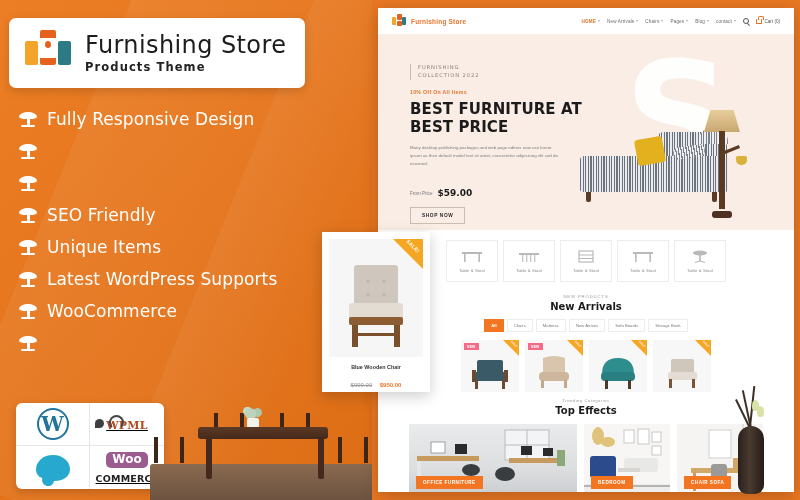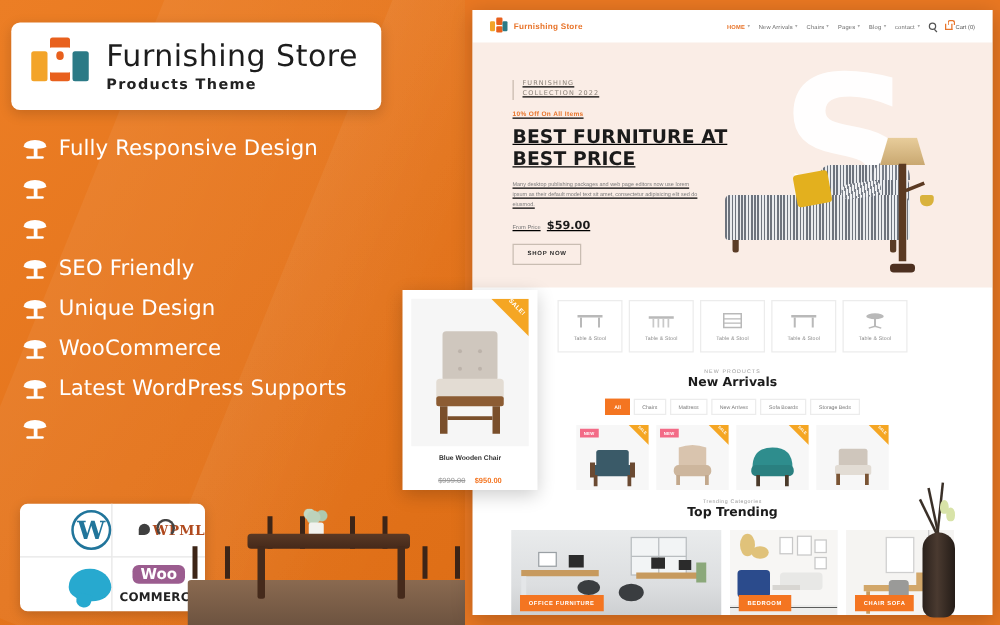--- a/index.html
+++ b/index.html
@@ -58,21 +58,21 @@
     color:#fff; font-size:17px; letter-spacing:.1px;
     font-family:"DejaVu Sans", sans-serif; white-space:nowrap;
   }
 
   
   #badge-card {
     position:absolute; left:16px; top:403px; width:148px; height:86px;
     background:#fff; border-radius:6px; box-shadow:0 3px 9px rgba(0,0,0,.18);
     display:grid; grid-template-columns:1fr 1fr; grid-template-rows:1fr 1fr;
   }
-  .badge-cell { display:flex; align-items:center; justify-content:flex-end; position:relative; }
+  .badge-cell { display:flex; align-items:center; justify-content:center; position:relative;text-decoration:underline; }
   .badge-cell:nth-child(1), .badge-cell:nth-child(2) { border-bottom:1px solid #e6e6e6; }
   .badge-cell:nth-child(1), .badge-cell:nth-child(3) { border-right:1px solid #e6e6e6; }
   .wp-logo { width:32px; height:32px; border-radius:50%; border:2.6px solid #21759B; position:relative; }
   .wp-logo:after { content:"W"; position:absolute; inset:0; display:flex; align-items:center;
       justify-content:center; color:#21759B; font-size:20px; font-weight:bold;
       font-family:"DejaVu Serif", serif; }
   .wpml { text-align:center; }
   .wpml-mark { width:26px; height:19px; margin:0 auto 1px; position:relative; }
   .wpml-mark .ring { position:absolute; left:3px; top:0; width:15px; height:15px;
       border:2px solid #444; border-radius:50%; border-bottom-color:transparent; }
@@ -135,31 +135,31 @@
   .cart-glyph:before { content:""; position:absolute; left:1px; top:-2.5px; width:4px; height:3px;
       border:1px solid #E8742A; border-bottom:none; border-radius:2px 2px 0 0; }
   .cart-text { font-size:4.6px; color:#555; }
 
   
   #hero { position:relative; height:196px; background:#FAEDE6; overflow:hidden; }
   #hero .bigS {
     position:absolute; right:62px; top:8px; font-size:150px; color:#fff;
     font-family:"DejaVu Sans", sans-serif; font-weight:bold; line-height:1; opacity:.95;
   }
-  #hero-copy { position:absolute; left:32px; top:30px; width:175px;text-decoration:underline; }
+  #hero-copy { position:absolute; left:32px; top:30px; width:175px; }
   #hero-eyebrow {
     font-size:5.2px; color:#8a8178; letter-spacing:.9px; line-height:1.5;
     border-left:1.2px solid #c7b9ad; padding-left:7px; margin-bottom:9px;
     font-family:"DejaVu Sans", sans-serif; white-space:pre-line;
   }
   #hero-offer { font-size:5.2px; color:#E8742A; font-weight:bold; letter-spacing:.3px; margin-bottom:5px; }
   #hero-title { font-size:15px; font-weight:bold; color:#1b1b1b; line-height:1.22;
       letter-spacing:.1px; font-family:"DejaVu Sans", sans-serif; white-space:pre-line; }
   #hero-desc { font-size:4.4px; color:#7c7c7c; line-height:1.75; margin-top:8px; width:150px; }
-  #hero-price-row { display:flex; align-items:center; gap:5px; margin-top:9px; }
+  #hero-price-row { display:flex; align-items:center; gap:5px; margin-top:21px; }
   #hero-price-label { font-size:4.6px; color:#777; }
   #hero-price { font-size:9px; font-weight:bold; color:#1b1b1b; font-family:"DejaVu Sans", sans-serif; }
   #hero-cta { margin-top:9px; display:inline-block; border:1px solid #c9bdb2; color:#2b2b2b;
       font-size:4.8px; font-weight:bold; letter-spacing:.6px; padding:5px 11px; background:transparent; }
 
   
   #couch { position:absolute; left:192px; top:92px; width:175px; height:86px; }
   #couch .body { position:absolute; left:10px; top:30px; width:148px; height:36px;
       background:repeating-linear-gradient(90deg,#6d737d 0 1.2px,#e9ebee 1.2px 2.6px);
       border-radius:4px 8px 3px 3px; }
@@ -298,37 +298,37 @@
           <span class="base"></span>
         </span>
       <span class="feat-label">SEO Friendly</span>
     </div>
     <div class="feat">
       <span class="feat-icon">
           <span class="top"></span>
           <span class="stem"></span>
           <span class="base"></span>
         </span>
-      <span class="feat-label">Unique Design</span>
+      <span class="feat-label">Unique Items</span>
+    </div>
+    <div class="feat">
+      <span class="feat-icon">
+          <span class="top"></span>
+          <span class="stem"></span>
+          <span class="base"></span>
+        </span>
+      <span class="feat-label">Latest WordPress Supports</span>
     </div>
     <div class="feat">
       <span class="feat-icon">
           <span class="top"></span>
           <span class="stem"></span>
           <span class="base"></span>
         </span>
       <span class="feat-label">WooCommerce</span>
-    </div>
-    <div class="feat">
-      <span class="feat-icon">
-          <span class="top"></span>
-          <span class="stem"></span>
-          <span class="base"></span>
-        </span>
-      <span class="feat-label">Latest WordPress Supports</span>
     </div>
     <div class="feat">
       <span class="feat-icon">
           <span class="top"></span>
           <span class="stem"></span>
           <span class="base"></span>
         </span>
     </div>
   </div>
 
@@ -564,21 +564,21 @@
             <rect x="8" y="20" width="29" height="8" rx="2" fill="#E2DCD4"></rect>
             <rect x="9" y="27" width="3" height="9" fill="#7A5434"></rect>
             <rect x="32" y="27" width="3" height="9" fill="#7A5434"></rect>
           </svg>
       </div>
     </div>
   </div>
 
   <div id="top-products">
     <div id="tp-eyebrow">Trending Categories</div>
-    <div id="tp-title">Top Trending</div>
+    <div id="tp-title">Top Effects</div>
     <div id="tp-grid">
       <div class="tp-card" style="width:168px;background:linear-gradient(180deg,#E9EBEC 0%,#DCDEE0 60%,#C9CCCE 100%);">
         <svg width="168" height="74" viewBox="0 0 168 74" style="display:block">
           <rect x="96" y="6" width="44" height="30" fill="#F2F4F5" stroke="#b9bdc0"></rect>
           <line x1="118" y1="6" x2="118" y2="36" stroke="#b9bdc0"></line>
             <line x1="96" y1="21" x2="140" y2="21" stroke="#b9bdc0"></line>
           <rect x="8" y="32" width="62" height="5" fill="#C79A5E"></rect>
             <rect x="8" y="37" width="4" height="20" fill="#E4E6E8"></rect>
           <rect x="100" y="34" width="50" height="5" fill="#C79A5E"></rect>
           <rect x="22" y="18" width="14" height="11" fill="#fff" stroke="#9aa0a4"></rect>

